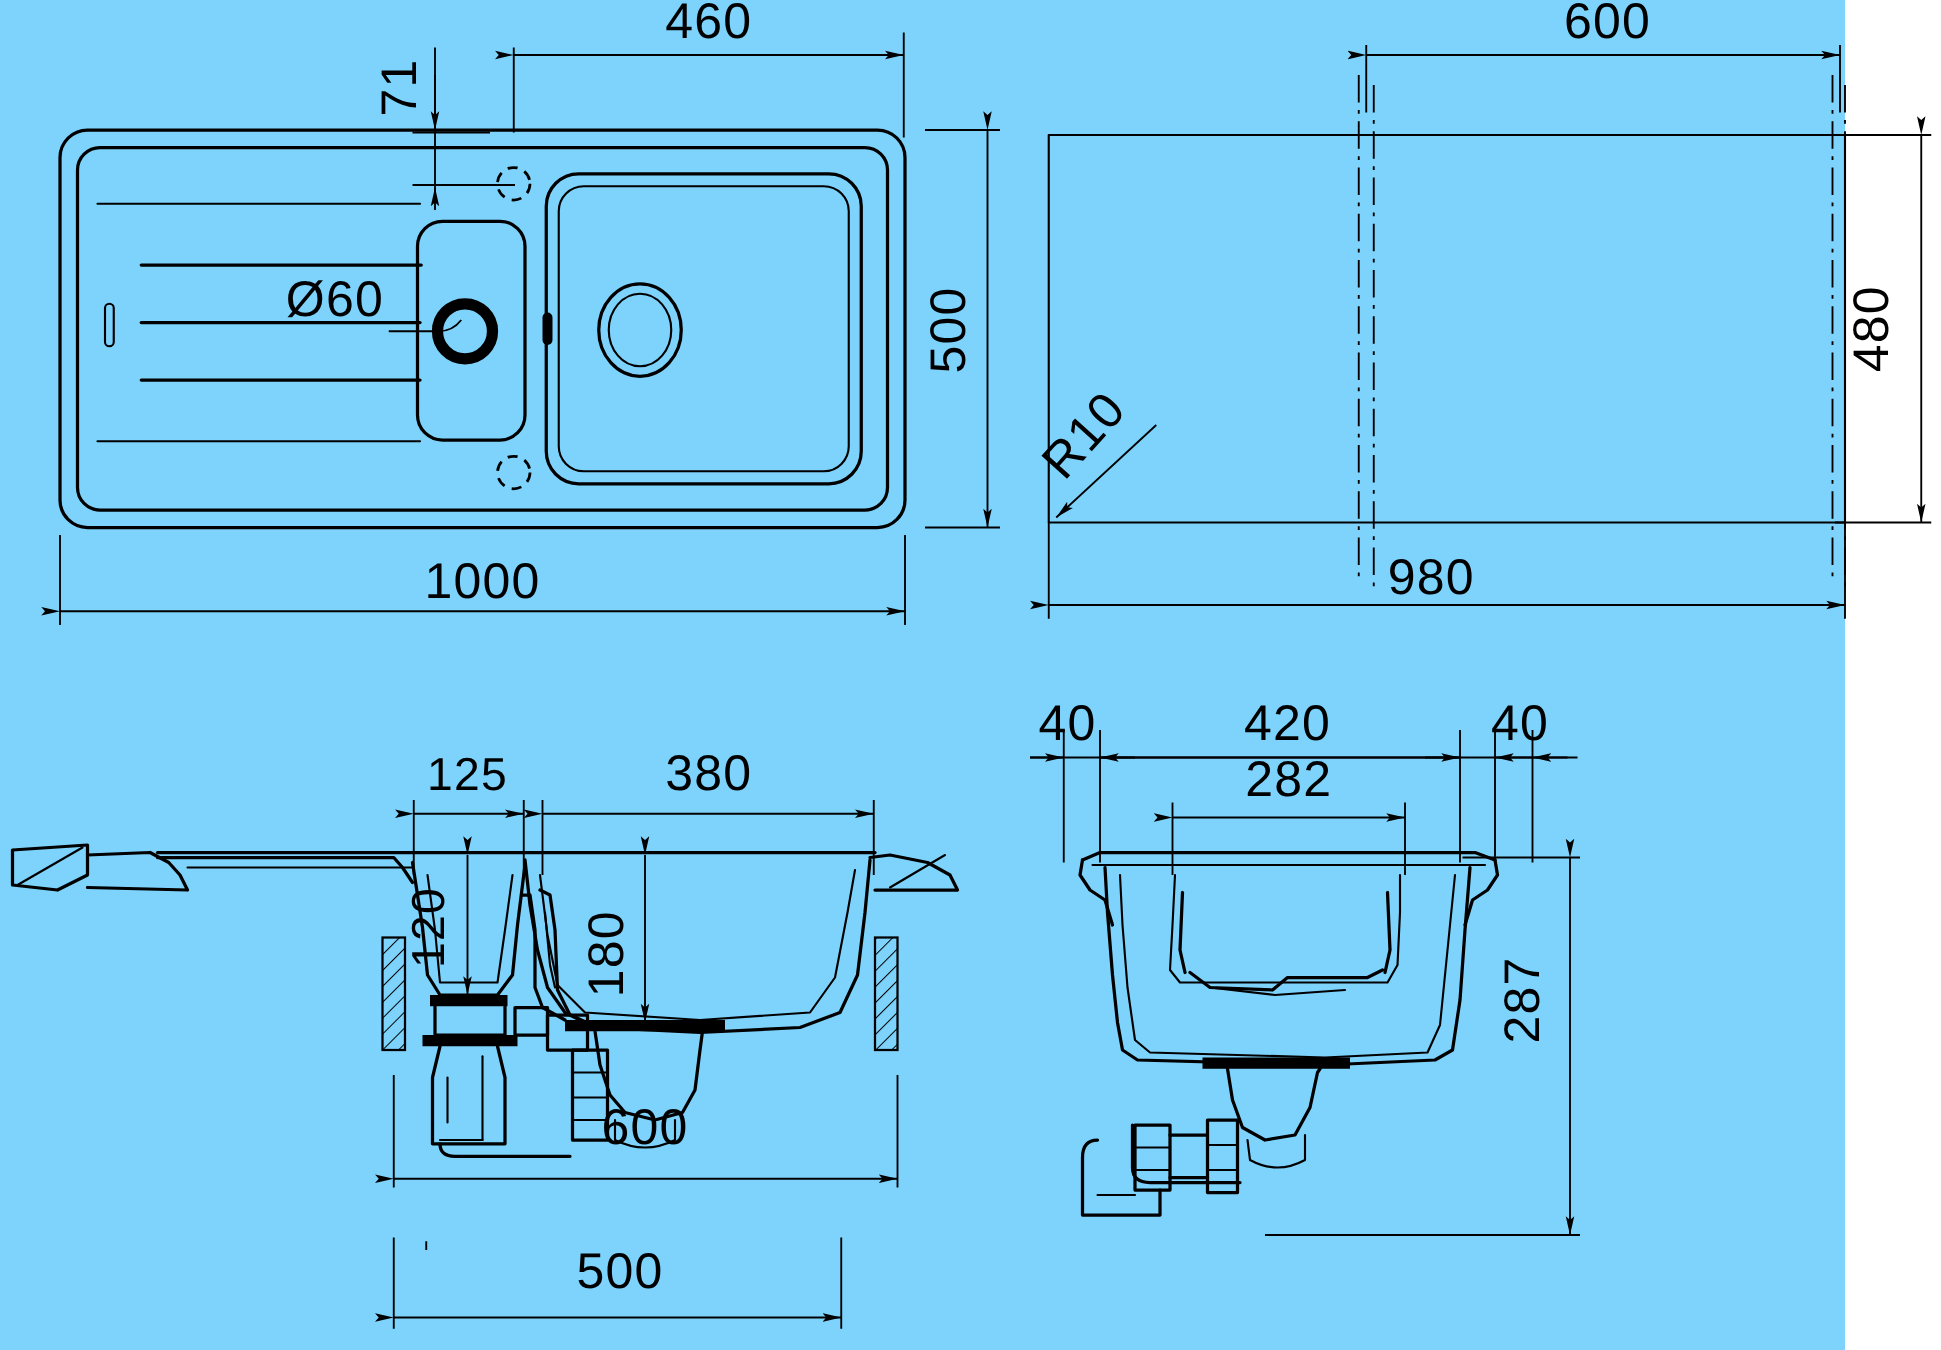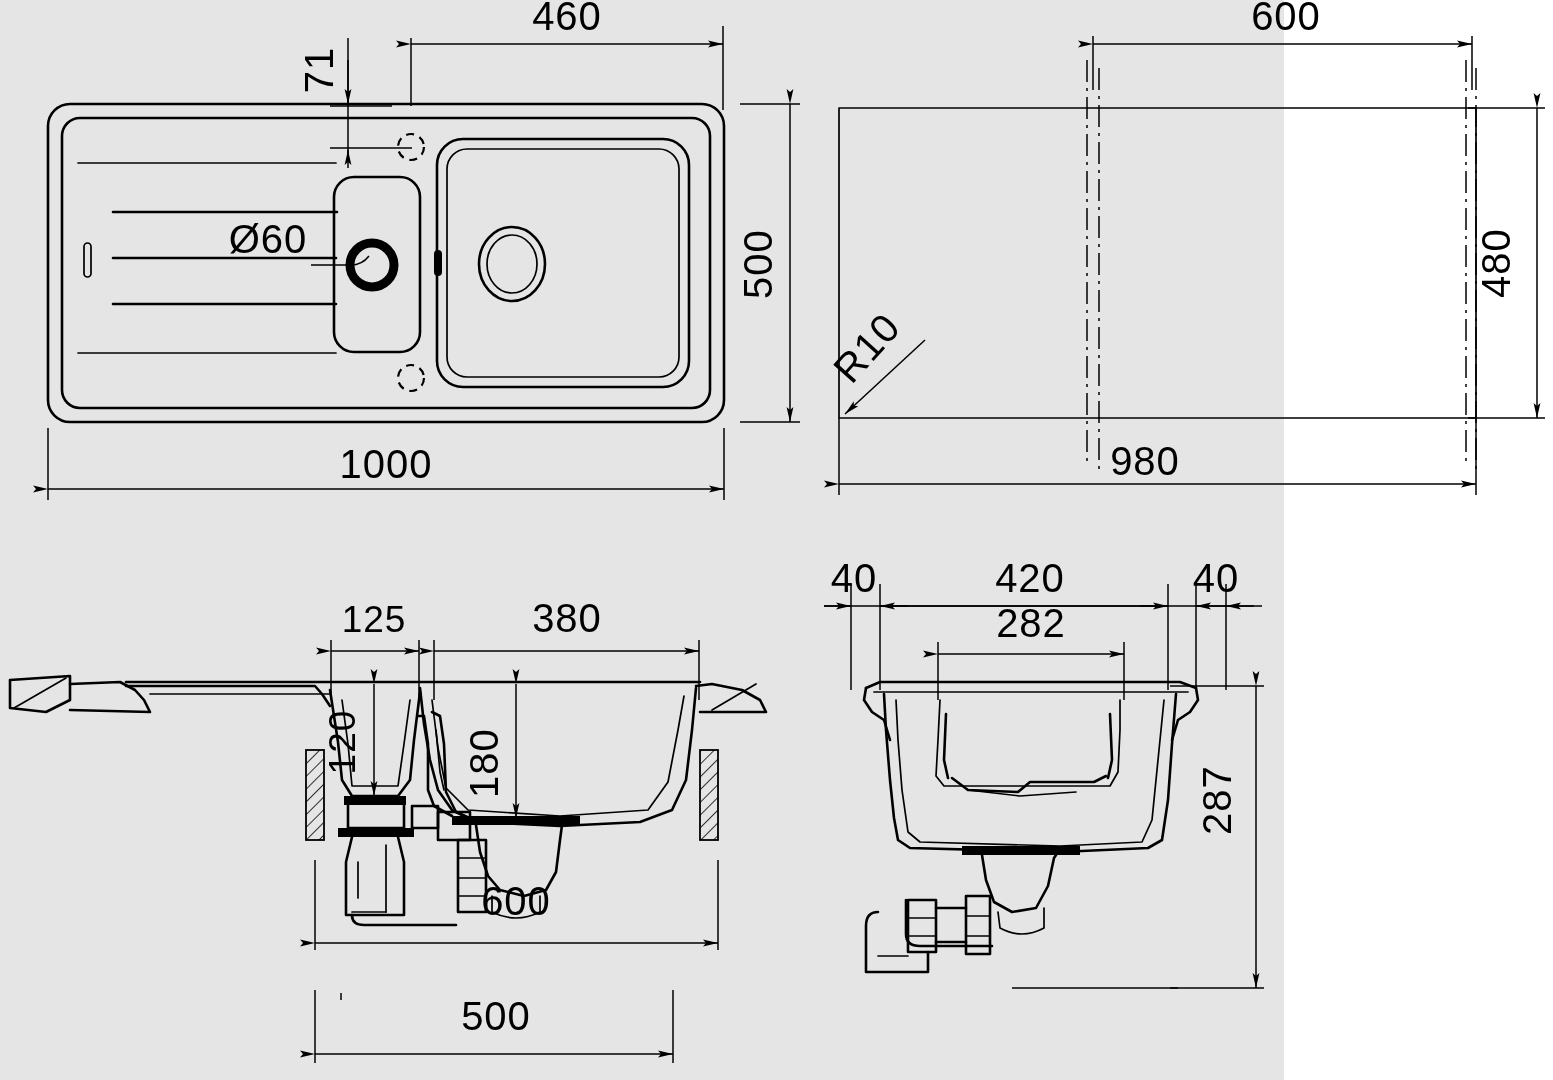--- a/index.html
+++ b/index.html
@@ -10,23 +10,23 @@
   }
   body {
     width: 1553px;
     height: 1080px;
     overflow: hidden;
     font-family: "Liberation Sans", sans-serif;
     color: #000000;
   }
   #drawing-root {
     position: relative;
-    width: 1284px;
+    width: 1476px;
     height: 1080px;
-    background: #e5e5e5;
+    background: #7dd3fc;
   }
   svg.sheet {
     position: absolute;
     top: 0;
     left: 0;
     width: 1553px;
     height: 1080px;
     display: block;
   }
   

